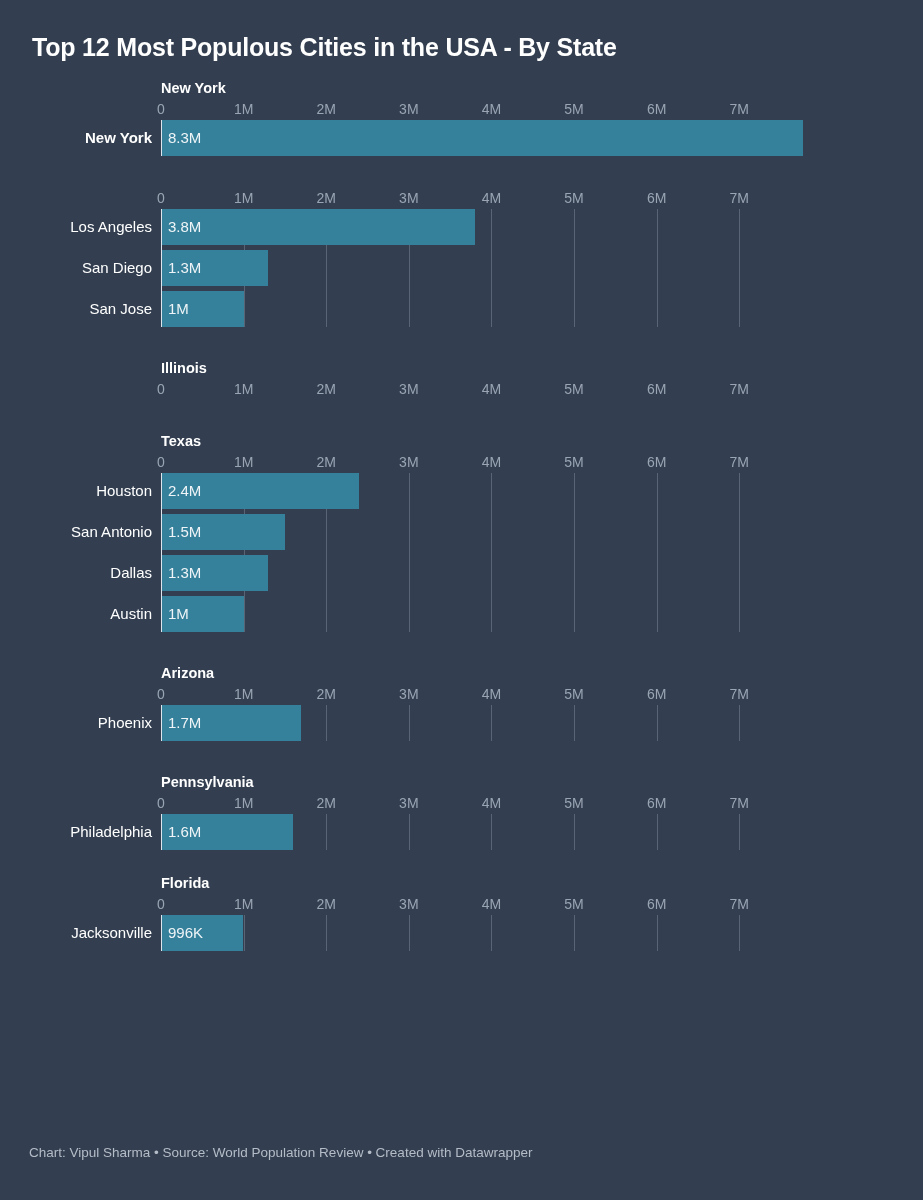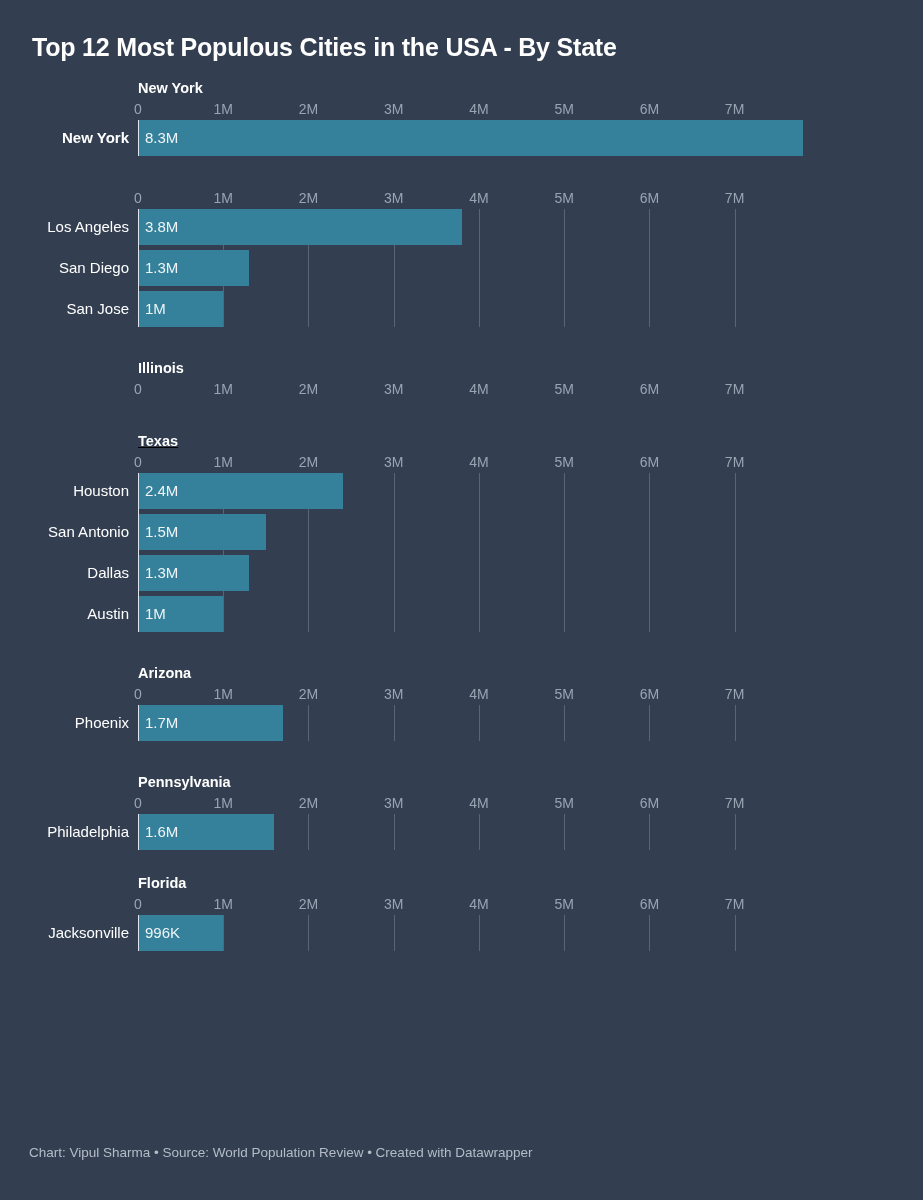--- a/index.html
+++ b/index.html
@@ -36,20 +36,21 @@
   .panels {
     position: absolute;
     left: 0;
     top: 78px;
     width: 923px;
   }
 
   .panel {
     position: relative;
     width: 923px;
+    padding-left: 23px;
   }
 
   .panel-header {
     position: relative;
     height: 20px;
     margin-left: 138px;
     font-size: 14.5px;
     font-weight: bold;
     color: #ffffff;
     white-space: nowrap;
@@ -253,21 +254,21 @@
           <div class="axis-tick" style="left: 11.3636%;">1M</div>
           <div class="axis-tick" style="left: 22.7273%;">2M</div>
           <div class="axis-tick" style="left: 34.0909%;">3M</div>
           <div class="axis-tick" style="left: 45.4545%;">4M</div>
           <div class="axis-tick" style="left: 56.8182%;">5M</div>
           <div class="axis-tick" style="left: 68.1818%;">6M</div>
           <div class="axis-tick" style="left: 79.5455%;">7M</div>
           <div class="axis-tick" style="left: 90.9091%;">8M</div>
         </div>
       </div>
-      <div class="panel" style="margin-top: 31px; text-decoration: underline;">
+      <div class="panel" style="margin-top: 31px;">
         <div class="panel-header">Texas</div>
         <div class="axis">
           <div class="axis-tick first" style="left: 0%;">0</div>
           <div class="axis-tick" style="left: 11.3636%;">1M</div>
           <div class="axis-tick" style="left: 22.7273%;">2M</div>
           <div class="axis-tick" style="left: 34.0909%;">3M</div>
           <div class="axis-tick" style="left: 45.4545%;">4M</div>
           <div class="axis-tick" style="left: 56.8182%;">5M</div>
           <div class="axis-tick" style="left: 68.1818%;">6M</div>
           <div class="axis-tick" style="left: 79.5455%;">7M</div>

